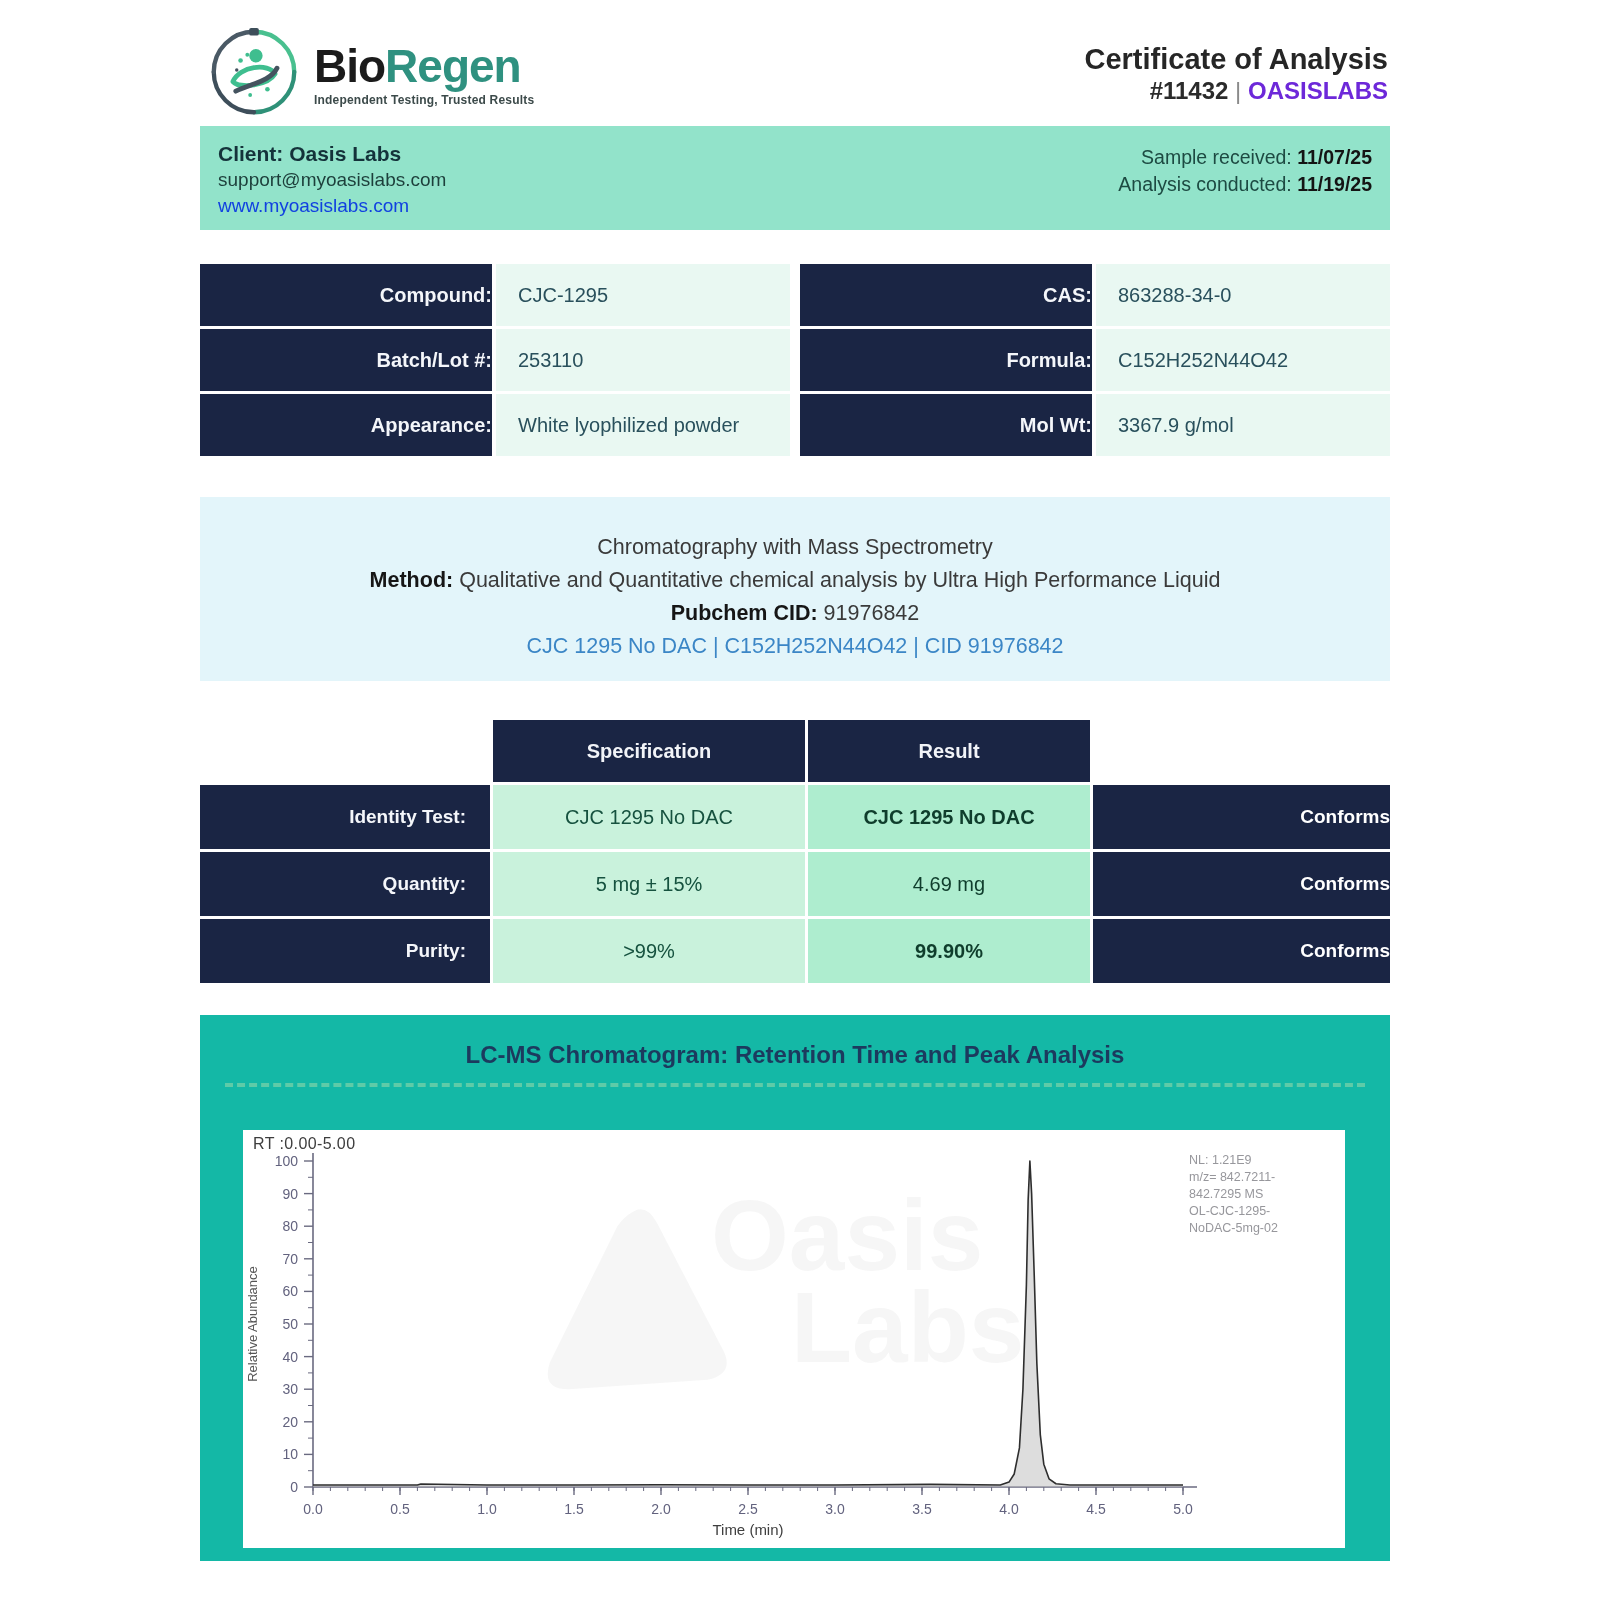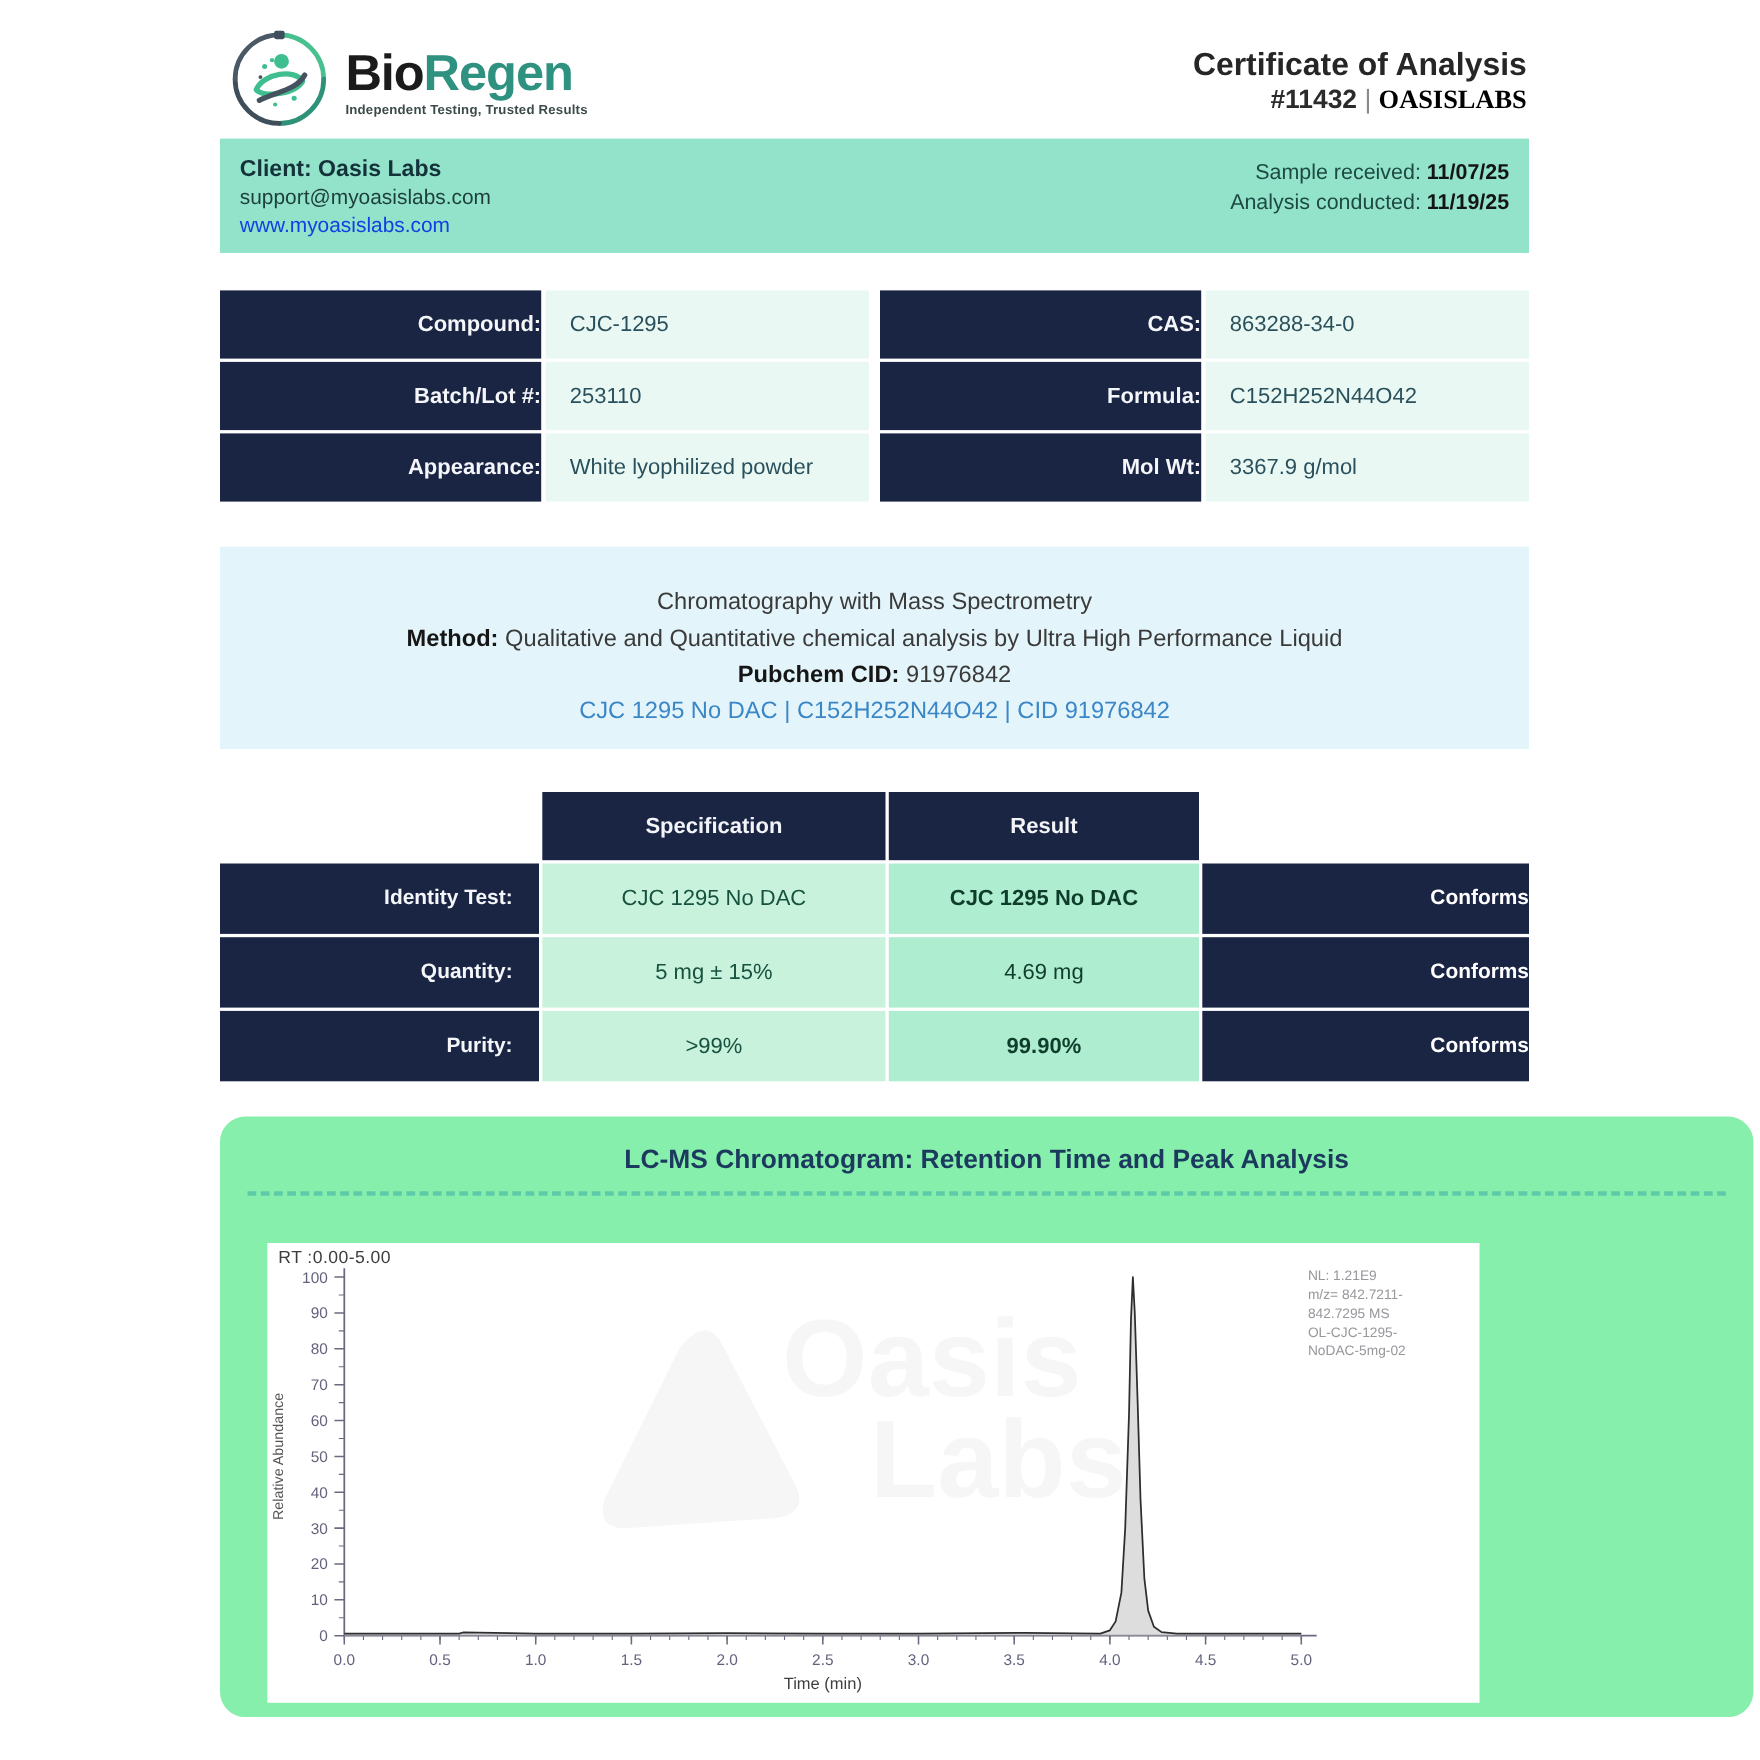--- a/index.html
+++ b/index.html
@@ -9,21 +9,21 @@
   
   .logo-wrap{left:208px;top:26px;display:flex;align-items:center;gap:14px;}
   .logo-text .brand{font-size:46px;font-weight:bold;letter-spacing:-1px;line-height:48px;}
   .brand-bio{color:#1b1b1b;}
   .brand-regen{color:#2f9180;}
   .logo-tagline{font-size:12px;font-weight:bold;color:#3c4a4a;margin-top:3px;letter-spacing:.2px;}
   .hdr-right{right:212px;top:42px;text-align:right;}
   .hdr-title{font-size:29px;font-weight:bold;color:#262626;line-height:34px;}
   .hdr-sub{font-size:24px;line-height:30px;color:#2b2b2b;font-weight:bold;}
   .hdr-sub .sep{color:#8a8a8a;font-weight:normal;}
-  .hdr-sub .lab{color:#000000;font-family:Liberation Serif, serif;}
+  .hdr-sub .lab{color:#6d28d9;}
 
   
   .client-bar{left:200px;top:126px;width:1190px;height:104px;background:#92e3ca;}
   .client-left{position:absolute;left:18px;top:14px;}
   .client-line1{font-size:21px;font-weight:bold;color:#14323a;line-height:27px;}
   .client-line2{font-size:19px;color:#1d3f3b;line-height:26px;}
   .client-link{font-size:19px;color:#1141e0;line-height:26px;text-decoration:none;}
   .client-right{position:absolute;right:18px;top:18px;text-align:right;font-size:19.5px;color:#1d4a42;line-height:27px;}
   .client-right b{color:#141414;}
 
@@ -47,21 +47,21 @@
   .rhead-cell{background:#1a2544;color:#f2f4f8;font-size:20px;font-weight:600;text-align:center;height:62px;line-height:62px;}
   .rhead-empty{background:transparent;}
   .rlabel{background:#1a2544;color:#f4f6fa;font-size:19px;text-align:right;height:64px;line-height:64px;padding-right:24px;font-weight:600;}
   .rspec{background:#c9f2dc;color:#16523f;font-size:20px;text-align:center;height:64px;line-height:64px;}
   .rresult{background:#aeedcf;color:#0f3d2c;font-size:20px;text-align:center;height:64px;line-height:64px;}
   .rresult.bold{font-weight:bold;}
   .rstatus{background:#1a2544;color:#ffffff;font-size:19px;font-weight:bold;text-align:right;height:64px;line-height:64px;}
   .rrow .rlabel{padding-right:24px;box-sizing:border-box;}
 
   
-  .chromo-box{left:200px;top:1015px;width:1394px;height:546px;background:#86efac;border-radius:23px;}
+  .chromo-box{left:200px;top:1015px;width:1190px;height:546px;background:#14b8a6;}
   .chromo-title{text-align:center;padding-top:26px;font-size:24px;font-weight:bold;color:#1c3a5e;}
   .chromo-dash{margin:14px 25px 0 25px;height:0;border-top:4px dashed #5ecba8;}
   .chromo-panel{position:absolute;left:43px;top:115px;width:1102px;height:418px;background:#ffffff;}
   .rt-label{position:absolute;left:10px;top:5px;font-size:16px;color:#3d3d3d;letter-spacing:.4px;}
   .wm{position:absolute;color:rgba(40,40,40,0.045);font-weight:bold;pointer-events:none;}
   .wm-oasis{left:468px;top:48px;font-size:100px;}
   .wm-labs{left:548px;top:140px;font-size:100px;}
   .wm-tri{position:absolute;left:285px;top:45px;width:210px;height:250px;pointer-events:none;}
   #chromo-svg{position:absolute;left:0;top:0;}
 </style>

